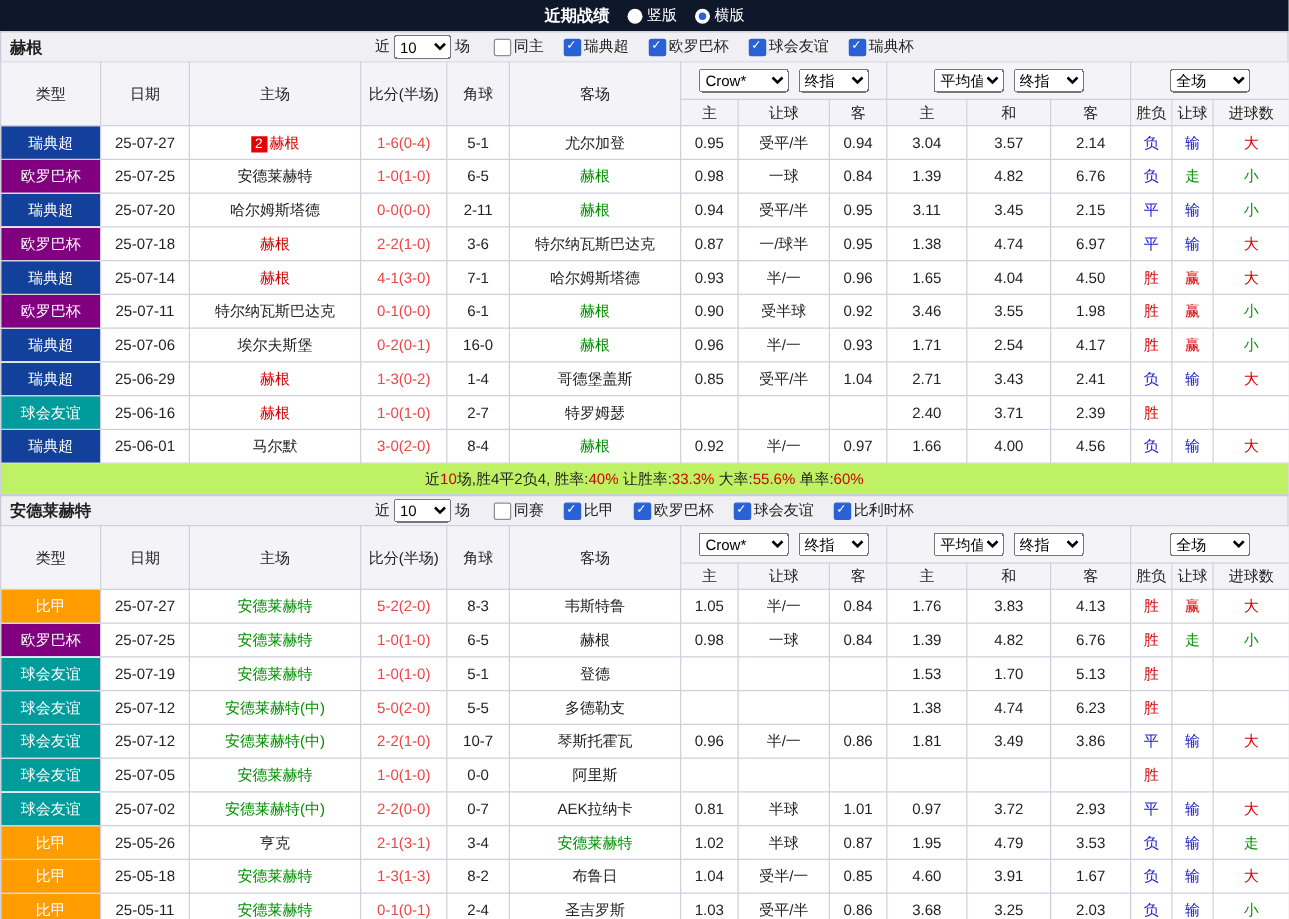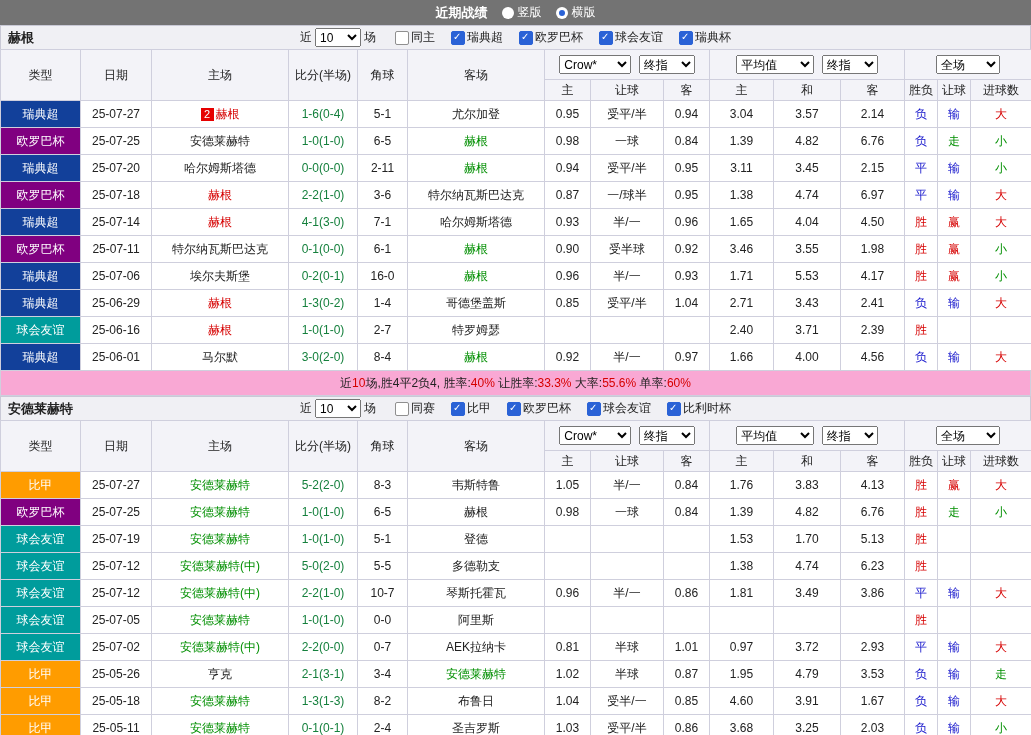--- a/index.html
+++ b/index.html
@@ -1,48 +1,48 @@
 <!DOCTYPE html>
 <html><head>
 <meta charset="utf-8">
 <style>
   html,body{margin:0;padding:0}
   body{width:1031px;font-family:"Liberation Sans","DejaVu Sans",sans-serif;font-size:12px;color:#222;background:#fff}
-  .topbar{height:25px;background:#737373;color:#fff;display:flex;align-items:center;justify-content:center;gap:14px}
+  .topbar{height:25px;background:#0f172a;color:#fff;display:flex;align-items:center;justify-content:center;gap:14px}
   .topbar .title{font-weight:bold;font-size:13px}
   .radio-opt{display:inline-flex;align-items:center;gap:4px;cursor:pointer}
   .radio{width:12px;height:12px;background:#fff;border-radius:50%;display:inline-block;position:relative}
   .radio.sel::after{content:"";position:absolute;left:3px;top:3px;width:6px;height:6px;background:#2a62d6;border-radius:50%}
   .sec-head{height:23px;background:#f0f0f4;border:1px solid #c9c9d6;border-bottom:none;display:flex;align-items:center;position:relative}
   .sec-head .team{position:absolute;left:7px;font-weight:bold;font-size:13px;color:#222}
   .filters{margin:0 auto;display:flex;align-items:center;gap:3px}
   .filters select{font-size:12px;height:19px}
   .sel-count{width:46px}
   .sel-src{width:72px}
   .sel-final{width:56px}
-  .sel-avg{width:78px}
+  .sel-avg{width:56px}
   .sel-full{width:64px}
   .cb-opt{display:inline-flex;align-items:center;gap:2px;margin-left:16px;cursor:pointer}
   .cb{width:12px;height:12px;border:1px solid #8f8f8f;background:#fff;display:inline-block;position:relative;border-radius:2px}
   .cb.checked{background:#2a62d6;border-color:#2a62d6}
   .cb.checked::after{content:"\2713";position:absolute;color:#fff;font-size:10px;left:1px;top:-1px}
   table{border-collapse:collapse;table-layout:fixed;width:1031px}
   th,td{border:1px solid #cfcfdd;text-align:center;overflow:hidden;white-space:nowrap;padding:0}
   thead th{background:#f3f3f8;font-weight:normal;color:#222}
   tr.h1 th{height:29px}
   tr.h2 th{height:20px}
   .th-sel select{margin:0 2px;font-size:12px;height:19px}
   tbody td{height:26px;background:#fff}
   td.league{color:#fff}
-  td.score{color:#15803d}
+  td.score{color:#ef4444}
   .red{color:#d60000}
   .green{color:#008f00}
   .blue{color:#1515cc}
   .rank-badge{display:inline-block;background:#e60000;color:#fff;width:13px;height:13px;line-height:13px;font-size:11px;margin-right:2px}
-  .summary{height:24px;line-height:24px;text-align:center;border:1px solid #cfcfdd;border-top:none;background:#f9a8d4;color:#222}
+  .summary{height:24px;line-height:24px;text-align:center;border:1px solid #cfcfdd;border-top:none;background:#bef264;color:#222}
 </style>
 </head>
 <body>
 
 <div class="topbar">
   <span class="title">近期战绩</span>
   <label class="radio-opt">
     <span class="radio"></span>
     <span>竖版</span>
   </label>
@@ -240,21 +240,21 @@
           <td class="league" style="background: rgb(18, 64, 154);">瑞典超</td>
           <td class="date">25-07-06</td>
           <td class="team"><span>埃尔夫斯堡</span></td>
           <td class="score">0-2(0-1)</td>
           <td class="corner">16-0</td>
           <td class="team"><span class="green">赫根</span></td>
           <td class="num">0.96</td>
           <td class="hcap">半/一</td>
           <td class="num">0.93</td>
           <td class="num">1.71</td>
-          <td class="num">5.53</td>
+          <td class="num">2.54</td>
           <td class="num">4.17</td>
           <td class="res red">胜</td>
           <td class="res red">赢</td>
           <td class="res green">小</td>
         </tr>
         <tr>
           <td class="league" style="background: rgb(18, 64, 154);">瑞典超</td>
           <td class="date">25-06-29</td>
           <td class="team"><span class="red">赫根</span></td>
           <td class="score">1-3(0-2)</td>

